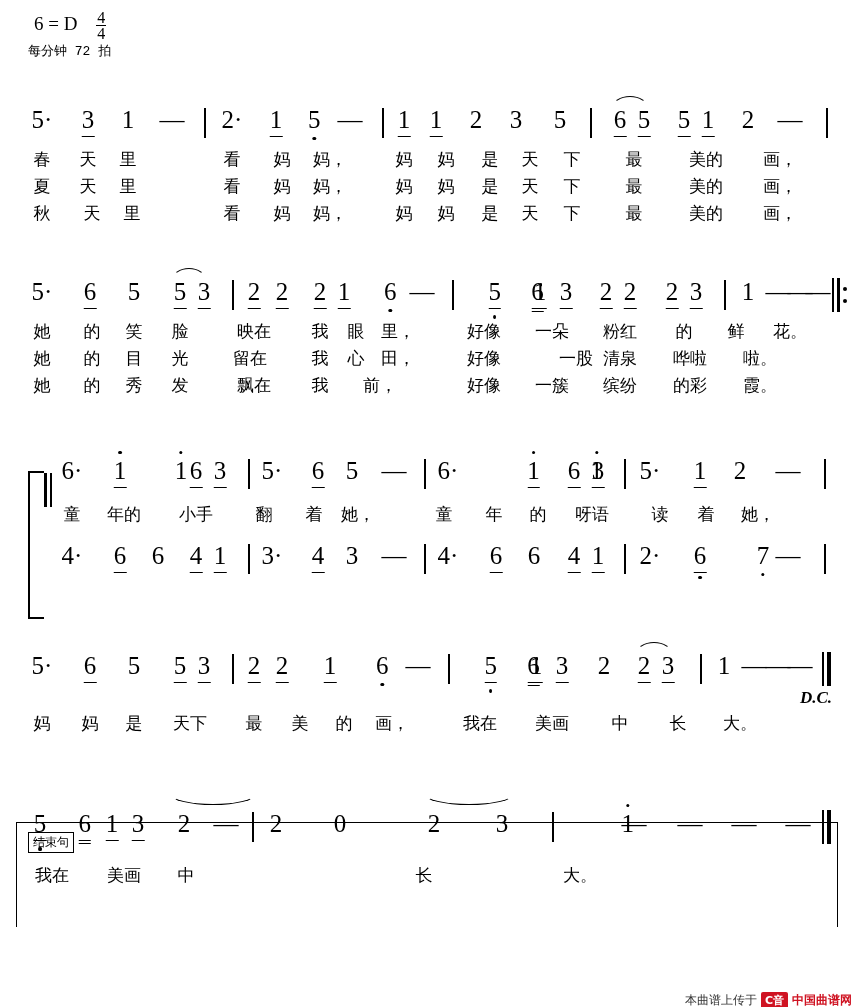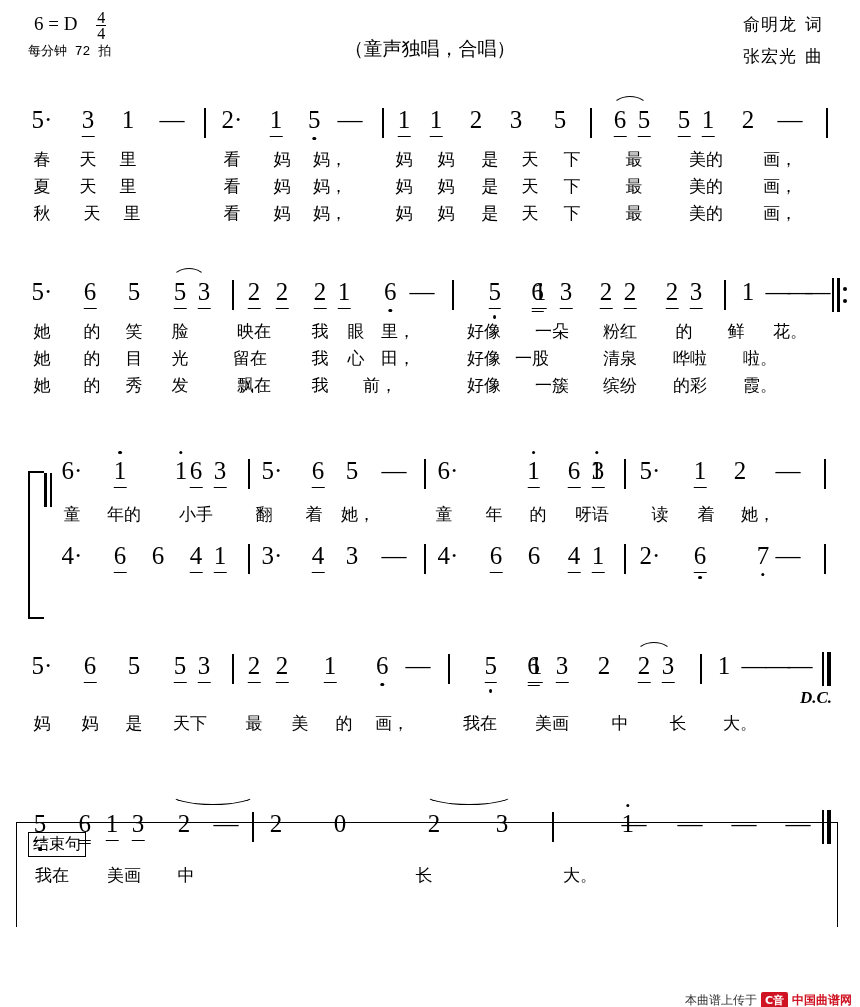--- a/index.html
+++ b/index.html
@@ -216,21 +216,21 @@
     position: absolute;
     font-family: "Liberation Serif", serif;
     font-style: italic;
     font-weight: bold;
     font-size: 17px;
   }
   .coda-label {
     position: absolute;
     border: 1.4px solid #000;
     font-family: "DejaVu Sans", sans-serif;
-    font-size: 16px;
+    font-size: 12px;
     padding: 1px 4px;
     background: #fff;
   }
   .slur {
     position: absolute;
     border: 1.6px solid #000;
     border-top: none;
     border-left-color: transparent;
     border-right-color: transparent;
     border-radius: 0 0 50% 50% / 0 0 100% 100%;
@@ -265,29 +265,20 @@
 
   <div class="meta-row">
     <div class="key-sig">
       <span>6 = D</span>
       <span class="frac">
         <span class="num">4</span>
         <span class="den">4</span>
       </span>
     </div>
     <div class="tempo">每分钟 72 拍</div>
-    <div class="subtitle">（童声独唱，合唱）</div>
-    <div class="credits">
-      <div>
-        <span class="name">俞明龙</span><span class="role">词</span>
-      </div>
-      <div>
-        <span class="name">张宏光</span><span class="role">曲</span>
-      </div>
-    </div>
   </div>
 
   <div class="system" style="height:150px;">
     <div class="noterow" style="margin-top:22px;">
       <span class="tok" style="left:42px;">5·</span>
       <span class="tok under1" style="left:88px;">3</span>
       <span class="tok" style="left:128px;">1</span>
       <span class="tok" style="left:172px;">—</span>
       <span class="bar" style="left:204px;"></span>
       <span class="tok" style="left:232px;">2·</span>
@@ -417,21 +408,21 @@
     <div class="lyricrow">
       <span class="lyr" style="left:42px;">她</span>
       <span class="lyr" style="left:92px;">的</span>
       <span class="lyr" style="left:134px;">目</span>
       <span class="lyr" style="left:180px;">光</span>
       <span class="lyr" style="left:250px;">留在</span>
       <span class="lyr" style="left:320px;">我</span>
       <span class="lyr" style="left:356px;">心</span>
       <span class="lyr" style="left:398px;">田，</span>
       <span class="lyr" style="left:484px;">好像</span>
-      <span class="lyr" style="left:532px;">一股</span>
+      <span class="lyr" style="left:576px;">一股</span>
       <span class="lyr" style="left:620px;">清泉</span>
       <span class="lyr" style="left:690px;">哗啦</span>
       <span class="lyr" style="left:760px;">啦。</span>
     </div>
     <div class="lyricrow">
       <span class="lyr" style="left:42px;">她</span>
       <span class="lyr" style="left:92px;">的</span>
       <span class="lyr" style="left:134px;">秀</span>
       <span class="lyr" style="left:180px;">发</span>
       <span class="lyr" style="left:254px;">飘在</span>

